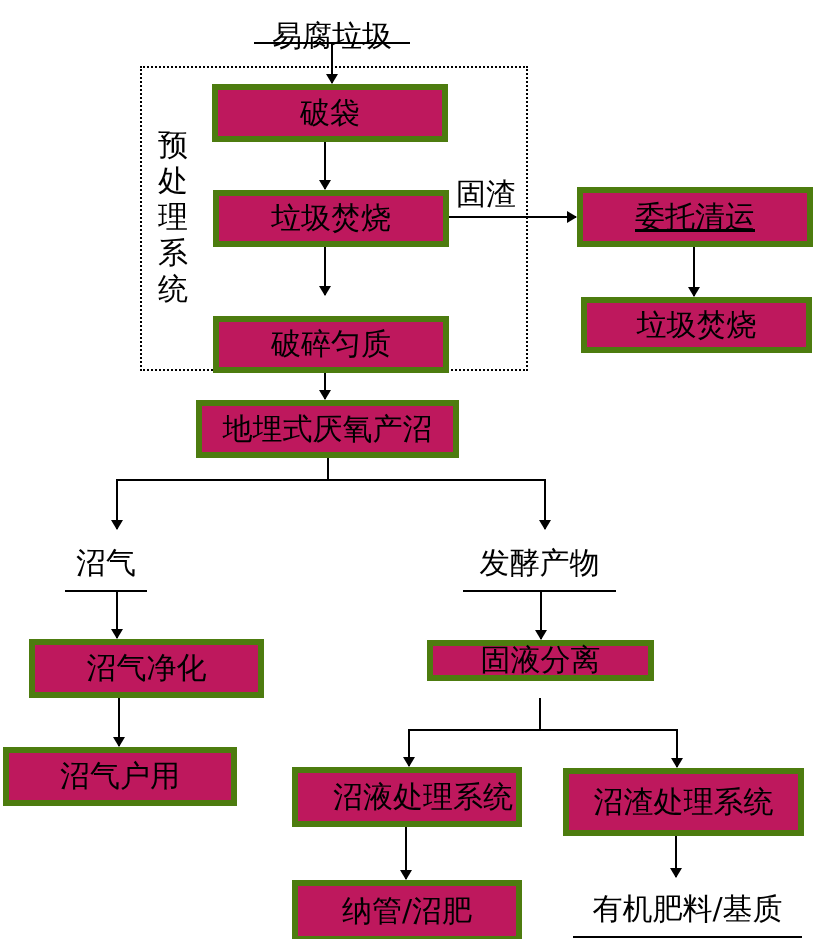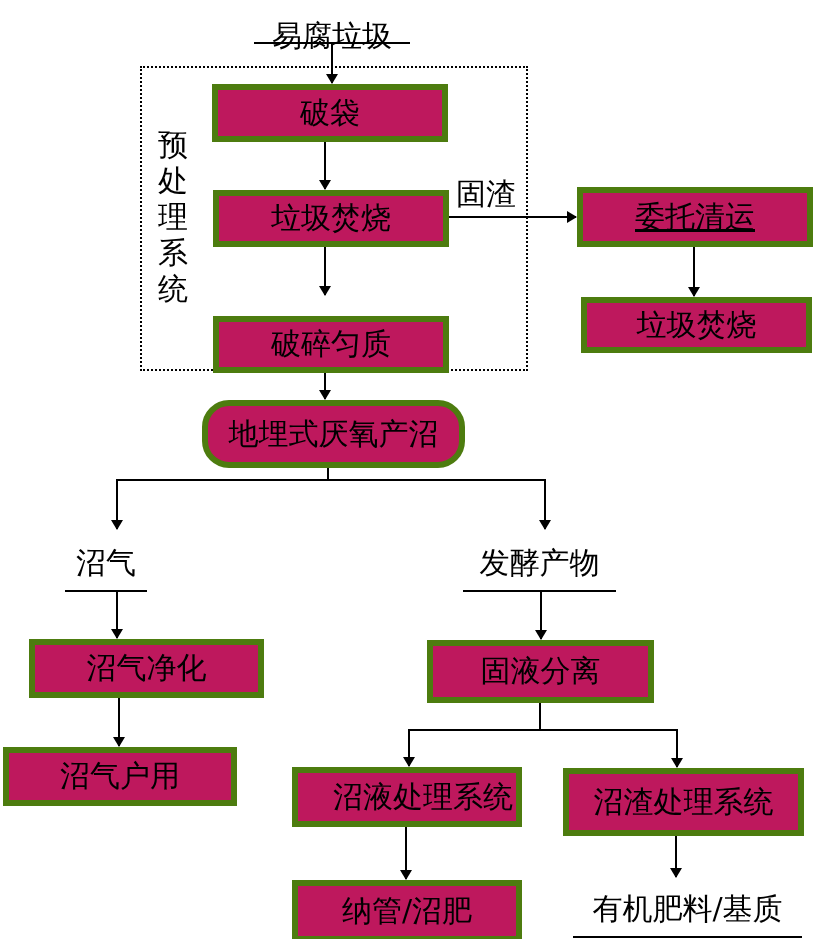--- a/index.html
+++ b/index.html
@@ -59,24 +59,24 @@
 
 <div class="box" style="left:212px; top:84px; width:236px; height:58px;">破袋</div>
 <div class="box" style="left:213px; top:190px; width:236px; height:57px;">垃圾焚烧</div>
 <div class="box" style="left:213px; top:296px; width:236px; height:57px;margin-top:20px;">破碎匀质</div>
 
 <div class="label" style="left:456px; top:176px; line-height:36px;">固渣</div>
 
 <div class="box" style="left:577px; top:187px; width:236px; height:60px;text-decoration:underline;">委托清运</div>
 <div class="box" style="left:581px; top:297px; width:231px; height:56px;">垃圾焚烧</div>
 
-<div class="box" style="left:202px; top:400px; width:263px; height:68px;border-radius:27px;">地埋式厌氧产沼</div>
+<div class="box" style="left:196px; top:400px; width:263px; height:58px;">地埋式厌氧产沼</div>
 
 <div class="label" style="left:65px; top:543px; width:82px; line-height:40px;">沼气</div>
 <div class="box" style="left:5px; top:639px; width:235px; height:59px;margin-left:24px;">沼气净化</div>
 <div class="box" style="left:3px; top:747px; width:234px; height:59px;">沼气户用</div>
 
 <div class="label" style="left:463px; top:543px; width:153px; line-height:40px;">发酵产物</div>
-<div class="box" style="left:427px; top:640px; width:227px; height:63px;">固液分离</div>
+<div class="box" style="left:427px; top:640px; width:227px; height:41px;">固液分离</div>
 <div class="box" style="left:292px; top:767px; width:230px; height:60px;padding-left:32px;">沼液处理系统</div>
 <div class="box" style="left:563px; top:768px; width:241px; height:68px;">沼渣处理系统</div>
 <div class="box" style="left:292px; top:880px; width:230px; height:62px;">纳管/沼肥</div>
 <div class="label" style="left:573px; top:887px; width:229px; line-height:44px;">有机肥料/基质</div>
 
 </body></html>

